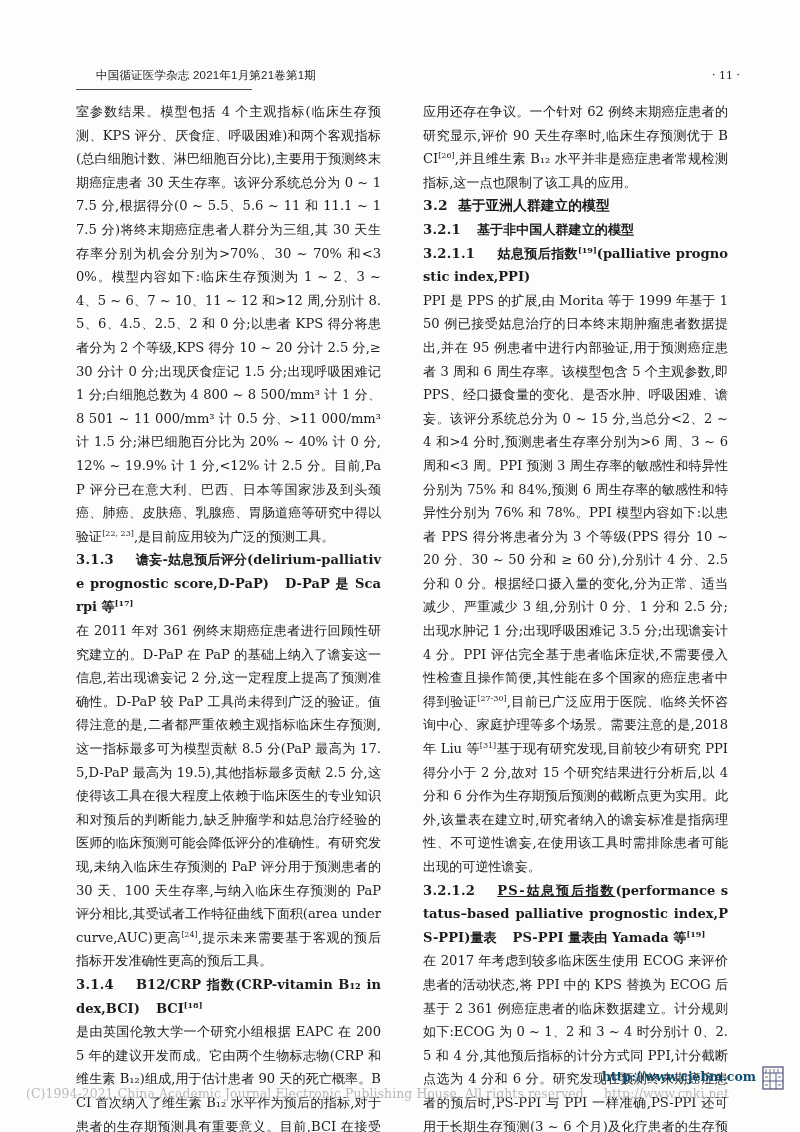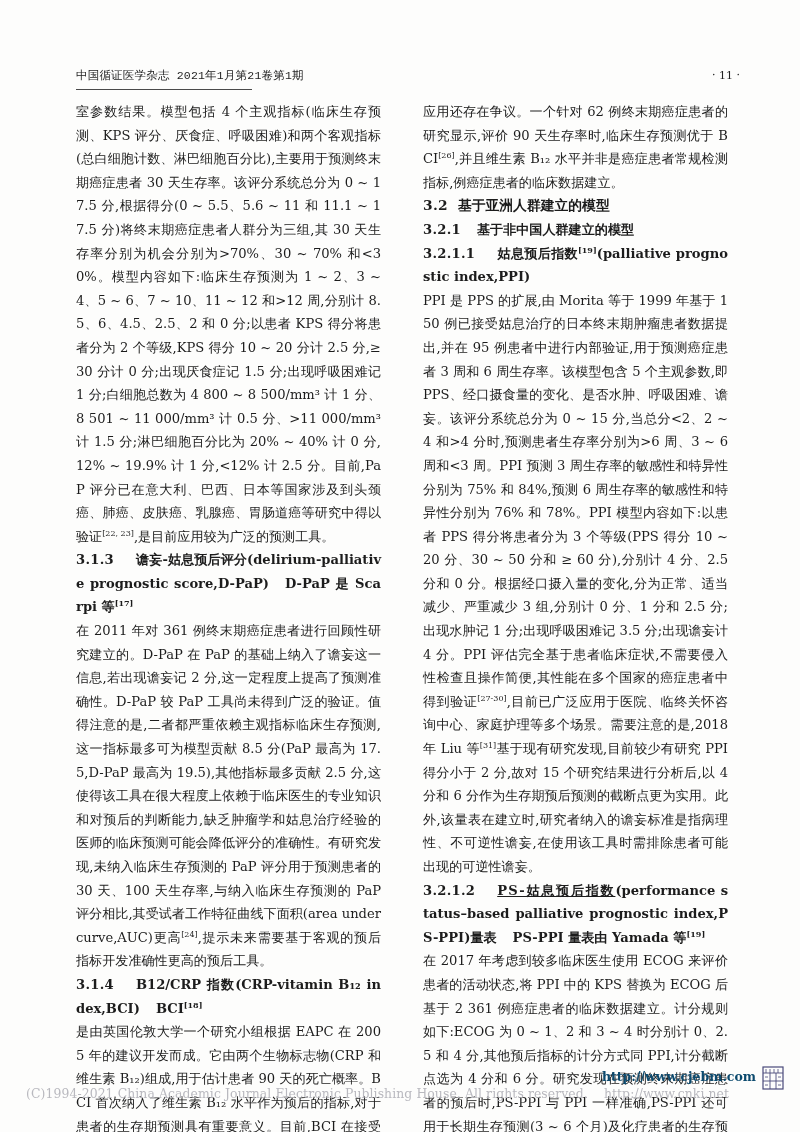--- a/index.html
+++ b/index.html
@@ -27,25 +27,26 @@
     position: absolute;
     left: 76px;
     right: 60px;
     top: 68px;
     height: 22px;
     display: flex;
     align-items: baseline;
     justify-content: space-between;
   }
   .header-title {
-    font-family: Liberation Mono, monospace;
+    font-family: Liberation Sans, sans-serif;
     font-size: 11.5px;
     letter-spacing: 0.2px;
     color: #232323;
     white-space: nowrap;
+    margin-left: 20px;
   }
   .header-folio {
     font-family: "DejaVu Serif", "Liberation Serif", serif;
     font-size: 11px;
     color: #232323;
     white-space: nowrap;
   }
   .header-rule {
     position: absolute;
     left: 76px;
@@ -181,21 +182,21 @@
       <p class="flow"><span>在 2011 年对 361 例终末期癌症患者进行回顾性研究建立的。D-PaP 在 PaP 的基础上纳入了谵妄这一信息,若出现谵妄记 2 分,这一定程度上提高了预测准确性。D-PaP 较 PaP 工具尚未得到广泛的验证。值得注意的是,二者都严重依赖主观指标临床生存预测,这一指标最多可为模型贡献 8.5 分(PaP 最高为 17.5,D-PaP 最高为 19.5),其他指标最多贡献 2.5 分,这使得该工具在很大程度上依赖于临床医生的专业知识和对预后的判断能力,缺乏肿瘤学和姑息治疗经验的医师的临床预测可能会降低评分的准确性。有研究发现,未纳入临床生存预测的 PaP 评分用于预测患者的 30 天、100 天生存率,与纳入临床生存预测的 PaP 评分相比,其受试者工作特征曲线下面积(area under curve,AUC)更高</span><sup class="ref">[24]</sup><span>,提示未来需要基于客观的预后指标开发准确性更高的预后工具。</span></p>
 
       <p class="heading"><span class="num">3.1.4</span><span class="gap-lg"></span><span>B12/CRP 指数</span><span class="lat">(CRP-vitamin B₁₂ index,BCI)</span><span class="gap-md"></span><span class="lat">BCI</span><sup class="ref">[18]</sup></p>
 
       <p class="flow"><span>是由英国伦敦大学一个研究小组根据 EAPC 在 2005 年的建议开发而成。它由两个生物标志物(CRP 和维生素 B₁₂)组成,用于估计患者 90 天的死亡概率。BCI 首次纳入了维生素 B₁₂ 水平作为预后的指标,对于患者的生存期预测具有重要意义。目前,BCI 在接受老年护理机构治疗的终末期无法治愈的癌症患者中得到了验证</span></p>
 
     </div>
 
     <div class="column">
 
-      <p class="flow"><span>应用还存在争议。一个针对 62 例终末期癌症患者的研究显示,评价 90 天生存率时,临床生存预测优于 BCI</span><sup class="ref">[26]</sup><span>,并且维生素 B₁₂ 水平并非是癌症患者常规检测指标,例癌症患者的临床数据建立。</span></p>
+      <p class="flow"><span>应用还存在争议。一个针对 62 例终末期癌症患者的研究显示,评价 90 天生存率时,临床生存预测优于 BCI</span><sup class="ref">[26]</sup><span>,并且维生素 B₁₂ 水平并非是癌症患者常规检测指标,这一点也限制了该工具的应用。</span></p>
 
       <p class="heading heading-major"><span class="num">3.2</span><span class="gap-sm"></span><span>基于亚洲人群建立的模型</span></p>
 
       <p class="heading"><span class="num">3.2.1</span><span class="gap-md"></span><span>基于非中国人群建立的模型</span></p>
 
       <p class="heading"><span class="num">3.2.1.1</span><span class="gap-lg"></span><span>姑息预后指数</span><sup class="ref">[19]</sup><span class="lat">(palliative prognostic index,PPI)</span><span class="gap-md"></span></p>
 
       <p class="flow"><span>PPI 是 PPS 的扩展,由 Morita 等于 1999 年基于 150 例已接受姑息治疗的日本终末期肿瘤患者数据提出,并在 95 例患者中进行内部验证,用于预测癌症患者 3 周和 6 周生存率。该模型包含 5 个主观参数,即 PPS、经口摄食量的变化、是否水肿、呼吸困难、谵妄。该评分系统总分为 0 ~ 15 分,当总分&lt;2、2 ~ 4 和&gt;4 分时,预测患者生存率分别为&gt;6 周、3 ~ 6 周和&lt;3 周。PPI 预测 3 周生存率的敏感性和特异性分别为 75% 和 84%,预测 6 周生存率的敏感性和特异性分别为 76% 和 78%。PPI 模型内容如下:以患者 PPS 得分将患者分为 3 个等级(PPS 得分 10 ~ 20 分、30 ~ 50 分和 ≥ 60 分),分别计 4 分、2.5 分和 0 分。根据经口摄入量的变化,分为正常、适当减少、严重减少 3 组,分别计 0 分、1 分和 2.5 分;出现水肿记 1 分;出现呼吸困难记 3.5 分;出现谵妄计 4 分。PPI 评估完全基于患者临床症状,不需要侵入性检查且操作简便,其性能在多个国家的癌症患者中得到验证</span><sup class="ref">[27-30]</sup><span>,目前已广泛应用于医院、临终关怀咨询中心、家庭护理等多个场景。需要注意的是,2018 年 Liu 等</span><sup class="ref">[31]</sup><span>基于现有研究发现,目前较少有研究 PPI 得分小于 2 分,故对 15 个研究结果进行分析后,以 4 分和 6 分作为生存期预后预测的截断点更为实用。此外,该量表在建立时,研究者纳入的谵妄标准是指病理性、不可逆性谵妄,在使用该工具时需排除患者可能出现的可逆性谵妄。</span></p>
 
       <p class="heading"><span class="num">3.2.1.2</span><span class="gap-lg"></span><span class="lat-wide">PS-姑息预后指数</span><span class="lat">(performance status–based palliative prognostic index,PS-PPI)量表</span><span class="gap-md"></span><span>PS-PPI 量表由 Yamada 等</span><sup class="ref">[19]</sup></p>

